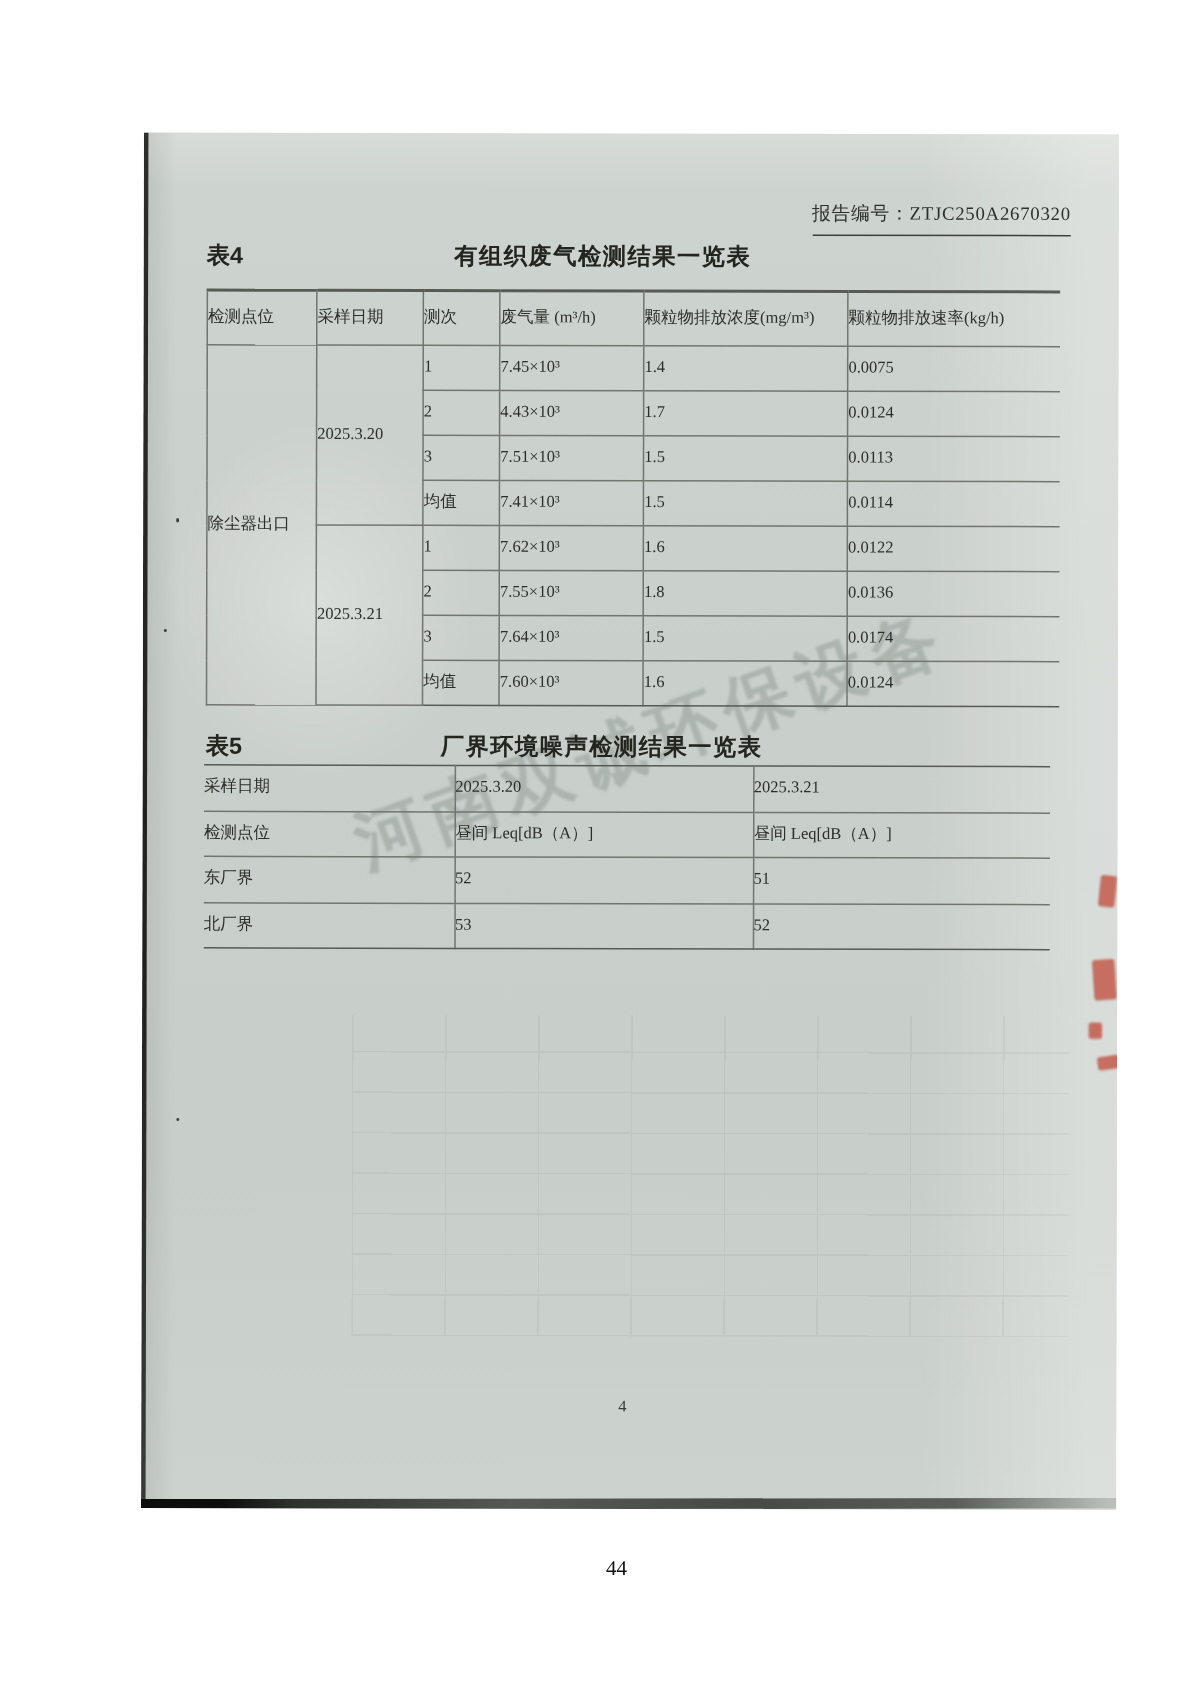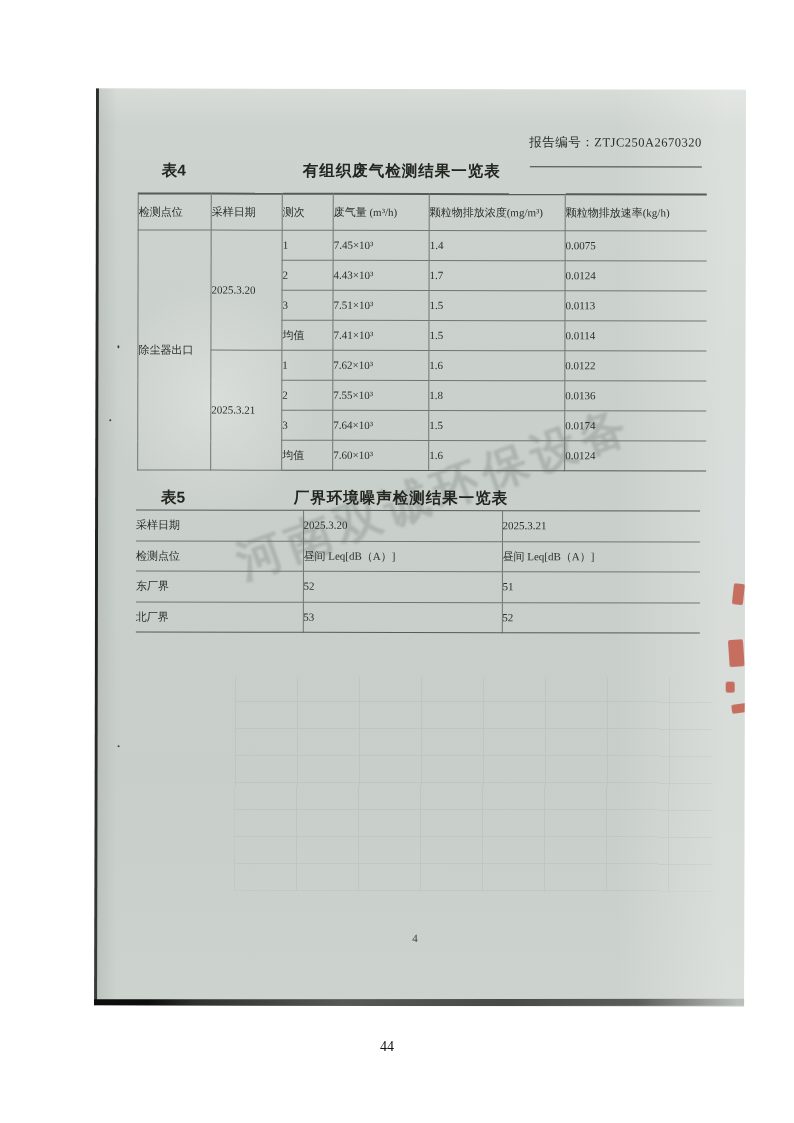--- a/index.html
+++ b/index.html
@@ -27,31 +27,31 @@
     position:absolute;left:0;top:0;height:100%;width:3px;
     background:linear-gradient(180deg,#2c2e2d,#1f2120 60%,#3a3c3a);
   }
   .edge-bottom{
     position:absolute;left:-6px;bottom:0;width:103%;height:7px;
     background:linear-gradient(90deg,#0c0d0c 0 9%,#2f312f 16%,#555855 38%,#474a47 62%,#5a5d5a 82%,#b9bebb 97%);
     transform:rotate(-0.18deg);
   }
   
   .report-no{
-    position:absolute;top:45px;right:44px;
+    position:absolute;top:45px;right:32px;
     font-size:12.5px;letter-spacing:0.5px;color:#2c302d;
-    border-bottom:1px solid #3c403d;padding-bottom:15px;
+    border-bottom:1px solid #3c403d;padding-bottom:5px;
   }
   
   .sec-head{
     position:absolute;width:568px;left:42px;height:22px;
     font-family:"Liberation Sans","DejaVu Sans",sans-serif;
     font-weight:bold;font-size:15.5px;color:#23261f;
   }
-  .sec-head .lbl{position:absolute;left:24px;top:0;}
+  .sec-head .lbl{position:absolute;left:0;top:0;}
   .sec-head .ttl{position:absolute;left:0;right:40px;top:0;text-align:center;letter-spacing:1px;}
   .head4{top:72px;}
   .head5{top:399px;}
   
   table.tbl{border-collapse:collapse;table-layout:fixed;position:absolute;}
   .tbl th,.tbl td{
     border:1px solid #71766f;font-weight:normal;text-align:left;vertical-align:middle;
     padding:0;font-size:11px;color:#2b2f2a;line-height:1.15;
   }
   .tbl4{left:42px;top:104px;width:568px;}
@@ -90,21 +90,21 @@
   .sf3{left:631px;top:592px;width:9px;height:11px;}
   .sf4{left:637px;top:614px;width:19px;height:9px;transform:rotate(-8deg);}
   
   .speck{position:absolute;background:#3c403d;border-radius:50%;}
   .sp1{left:22px;top:257px;width:2px;height:3px;}
   .sp2{left:14px;top:331px;width:2px;height:2px;}
   .sp3{left:23px;top:657px;width:2px;height:2px;}
   
   .pageno-inner{position:absolute;left:318px;top:843px;font-size:11px;color:#3a3e3a;}
   .pageno-outer{
-    position:absolute;left:380px;top:1039px;
+    position:absolute;left:404px;top:1039px;
     font-size:14px;color:#111;font-family:"Liberation Serif","DejaVu Serif",serif;
   }
 </style>
 </head>
 <body>
 
 <div class="paper">
   <div class="paper-shade"></div>
   <div class="edge-left"></div>
 

